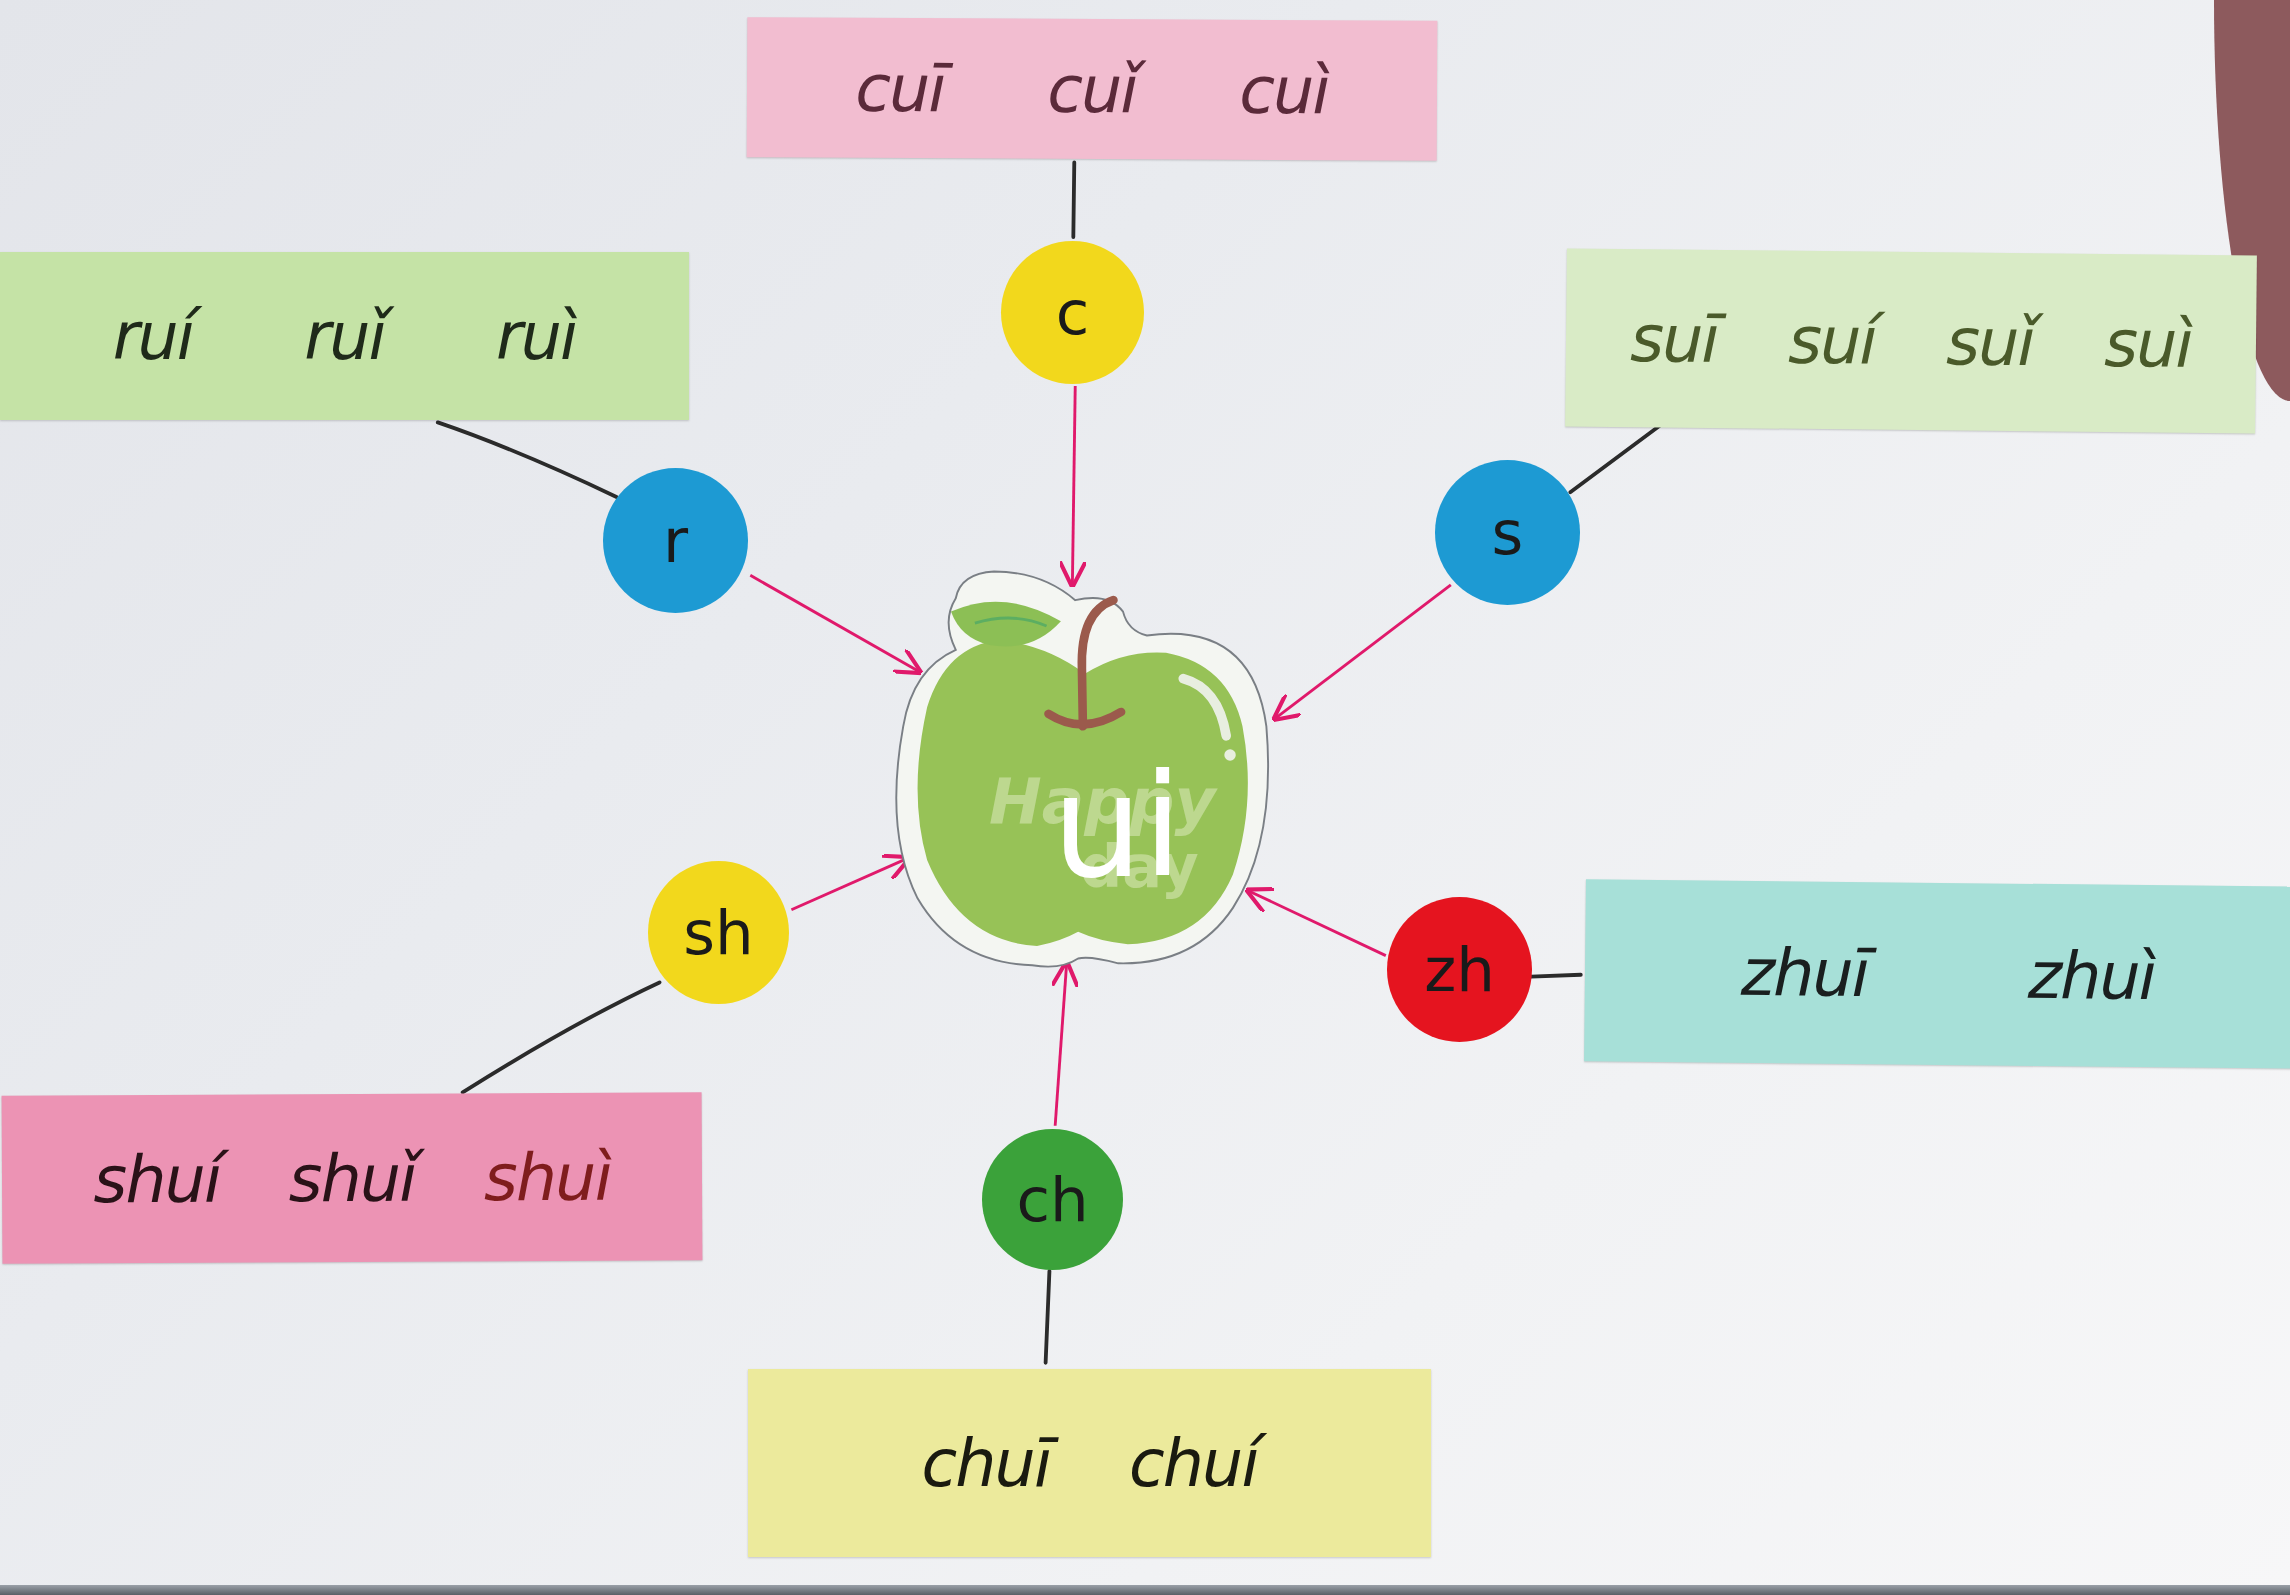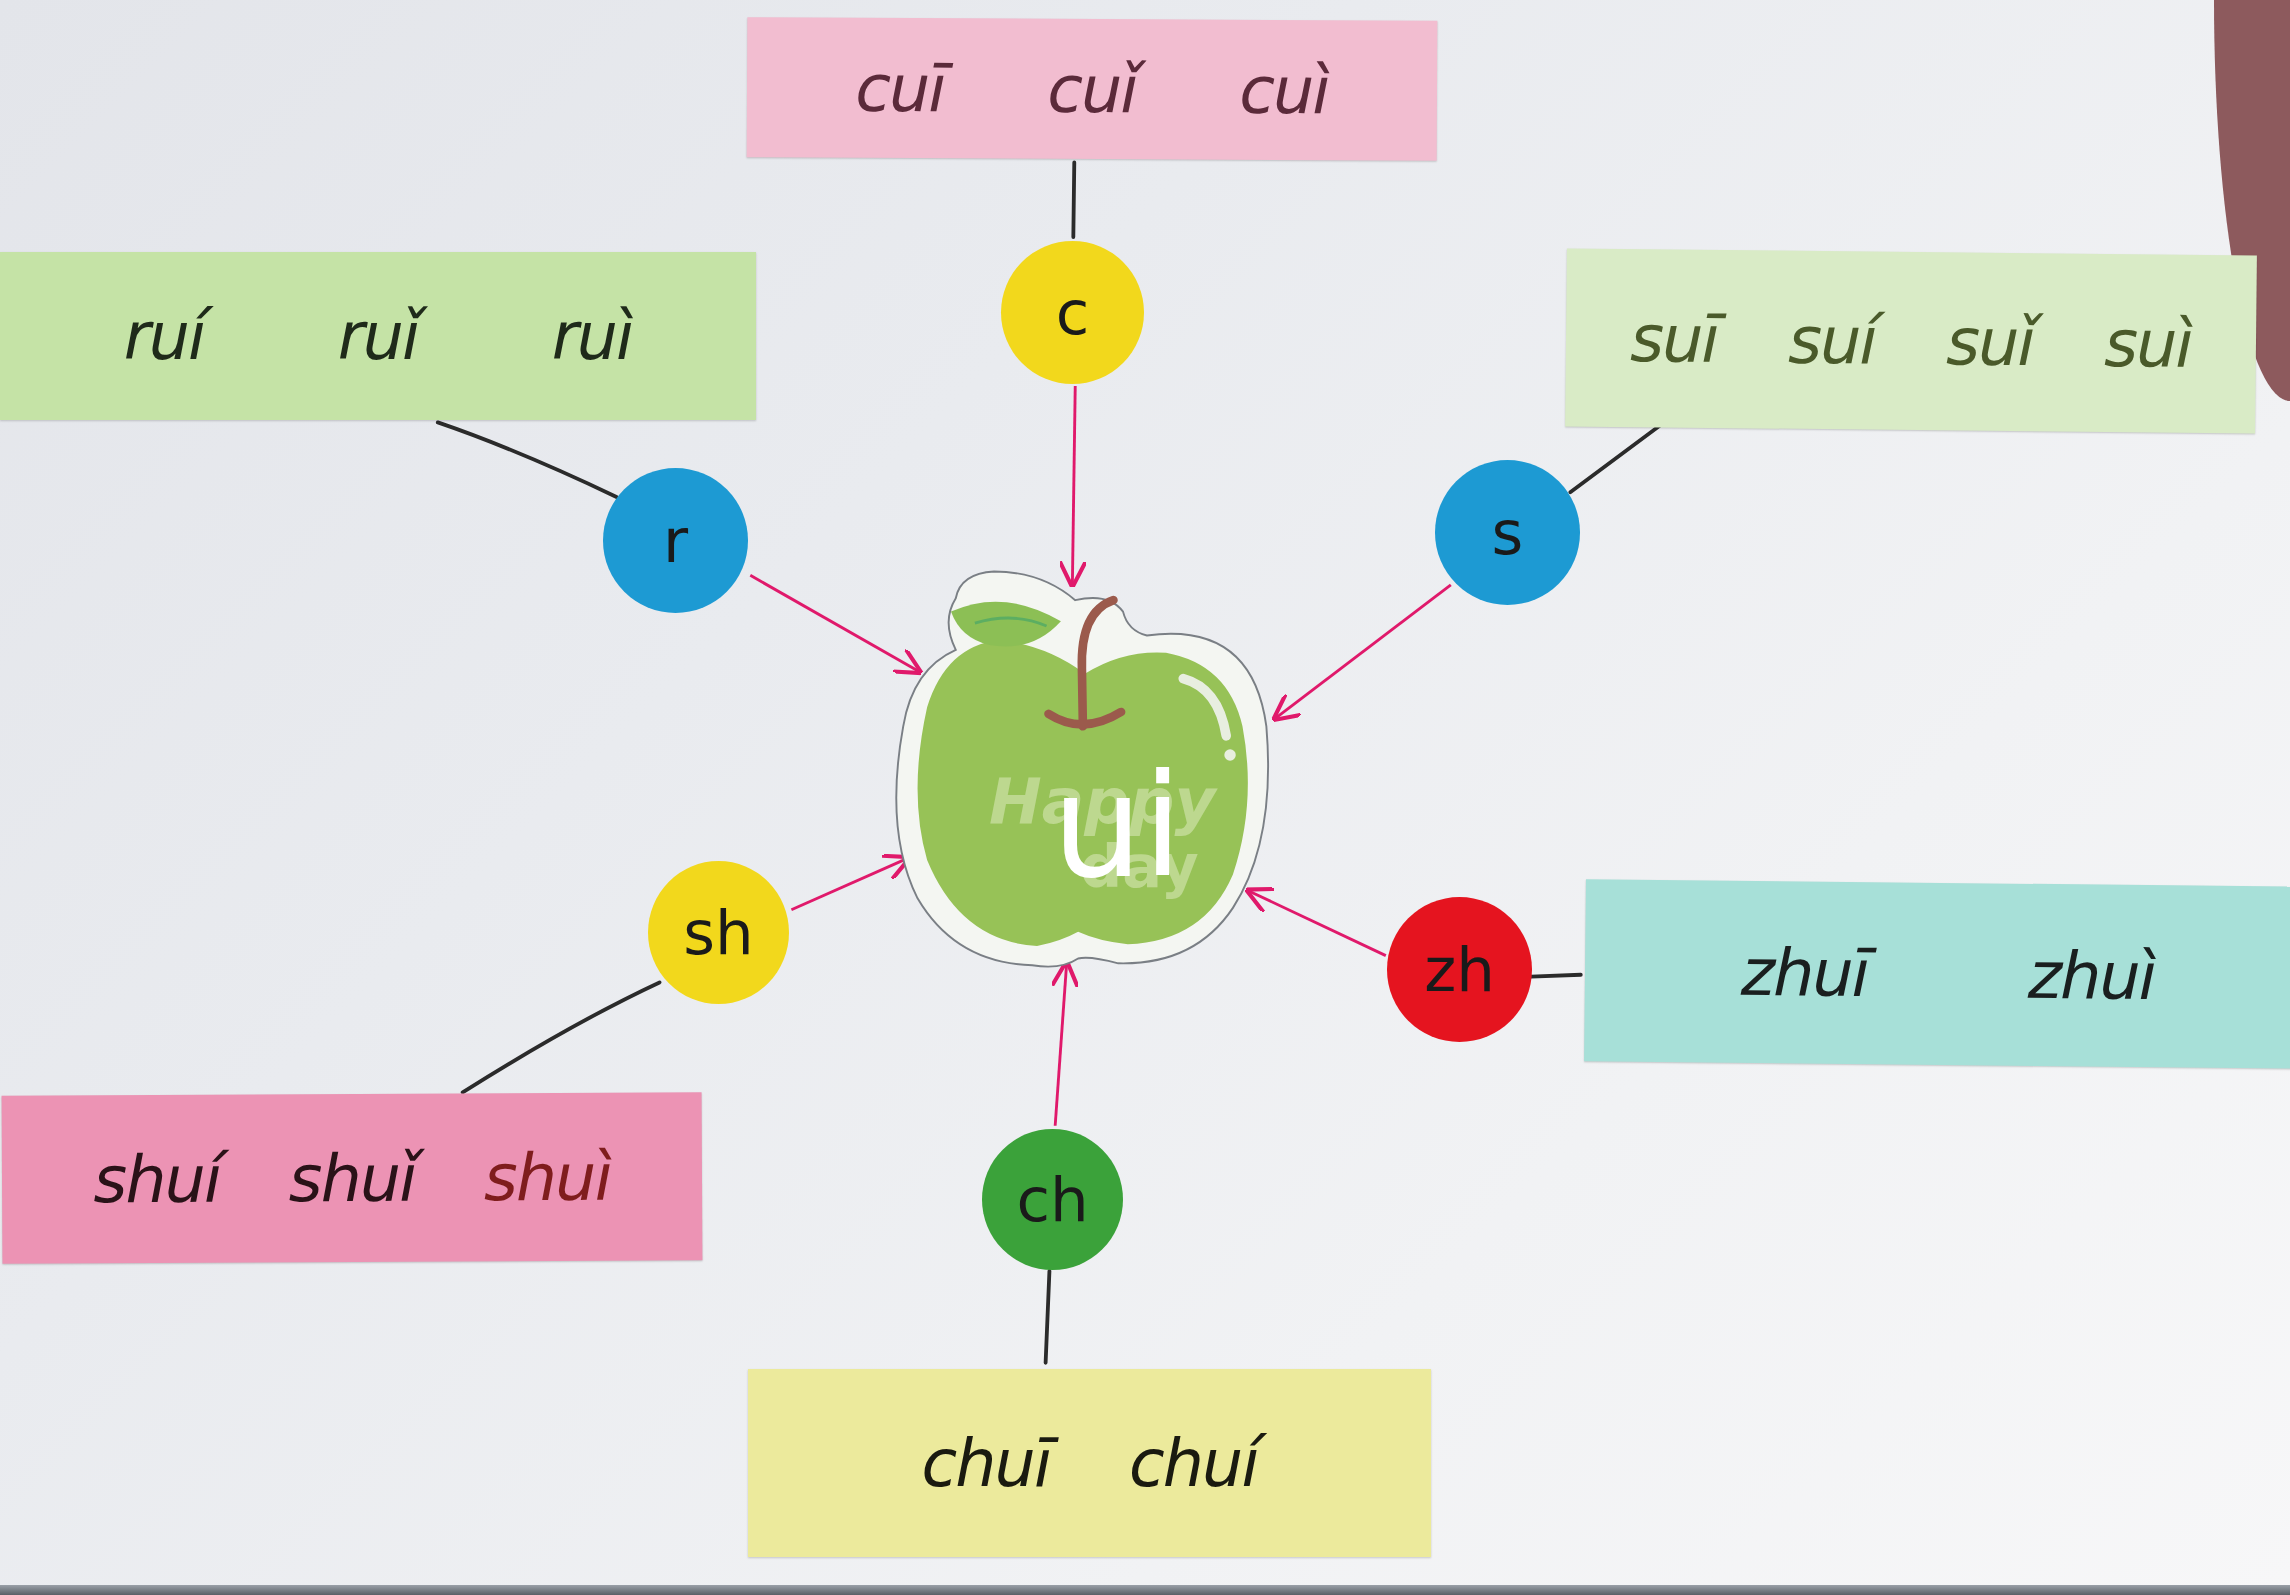--- a/index.html
+++ b/index.html
@@ -97,21 +97,21 @@
 <div class="apple-watermark" style="left:989px; top:765px; font-size:63px;font-style:italic;">Happy</div>
 <div class="apple-watermark" style="left:1042px; top:832px; font-size:59px;margin-left:38px;">day</div>
 <div class="apple-label">ui</div>
 
 <div class="card" style="left:747px; top:19px; width:690px; height:140px; background:#f2bdd0; transform:rotate(0.3deg);">
   <span style="color:#5b2a3a">cuī</span>
   <span style="color:#5b2a3a">cuǐ</span>
   <span style="color:#5b2a3a">cuì</span>
 </div>
 
-<div class="card" style="left:0px; top:252px; width:756px; height:168px; background:#c5e3a6;">
+<div class="card" style="left:0px; top:252px; width:689px; height:168px; background:#c5e3a6;">
   <span style="color:#1f2a1a">ruí</span>
   <span style="color:#1f2a1a">ruǐ</span>
   <span style="color:#1f2a1a">ruì</span>
 </div>
 
 <div class="card" style="left:1566px; top:252px; width:690px; height:178px; background:#d9ebc6; transform:rotate(0.6deg); padding:0 29px;">
   <span style="color:#4a5a2a">suī</span>
   <span style="color:#4a5a2a">suí</span>
   <span style="color:#4a5a2a">suǐ</span>
   <span style="color:#4a5a2a">suì</span>

